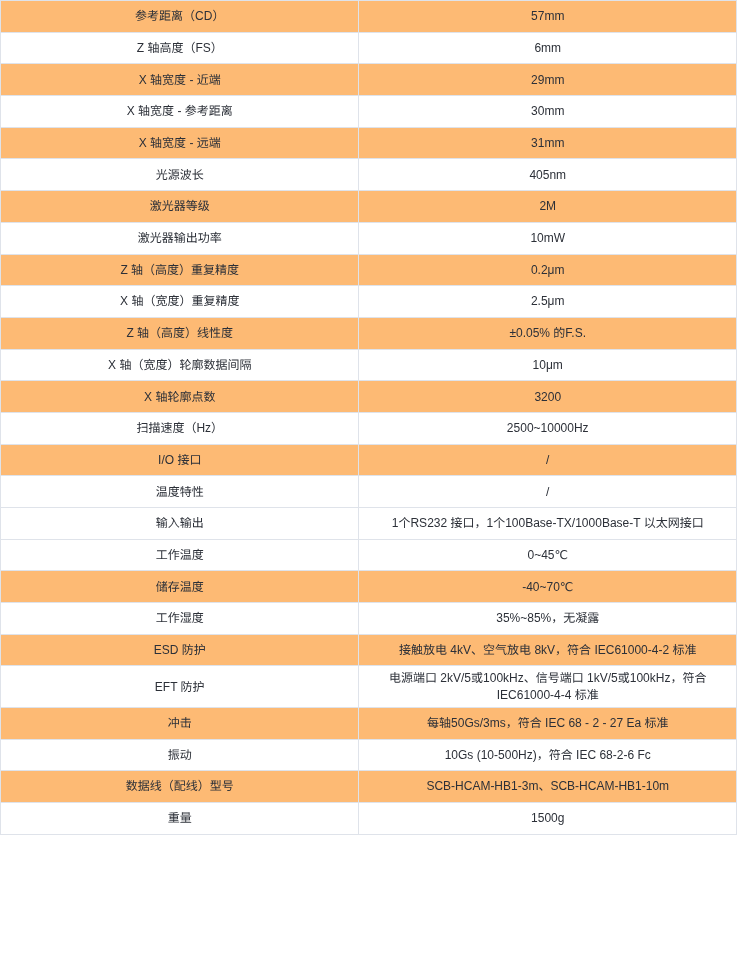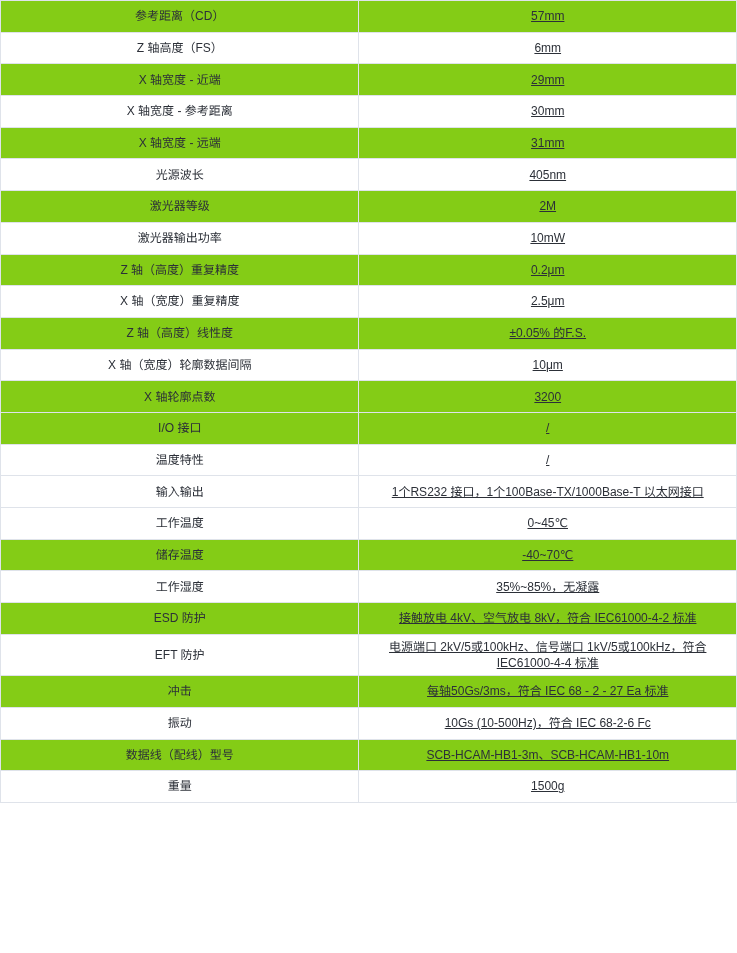--- a/index.html
+++ b/index.html
@@ -33,24 +33,23 @@
     box-sizing: border-box;
     word-break: break-word;
   }
   td.label-cell {
     width: 320px;
     color: #2c3038;
   }
   td.value-cell {
     width: 337px;
     color: #2c3038;
-    text-decoration: underline;
   }
   tr.row-odd td {
-    background: #84cc16;
+    background: #fdba74;
     margin-top: 16px;
   }
   tr.row-even td {
     background: #ffffff;
   }
 </style>
 </head>
 <body>
 
 <table class="spec-table">
@@ -100,20 +99,24 @@
         <td class="value-cell">±0.05% 的F.S.</td>
       </tr>
       <tr class="row-even">
         <td class="label-cell">X 轴（宽度）轮廓数据间隔</td>
         <td class="value-cell">10μm</td>
       </tr>
       <tr class="row-odd">
         <td class="label-cell">X 轴轮廓点数</td>
         <td class="value-cell">3200</td>
       </tr>
+      <tr class="row-even">
+        <td class="label-cell">扫描速度（Hz）</td>
+        <td class="value-cell">2500~10000Hz</td>
+      </tr>
       <tr class="row-odd">
         <td class="label-cell">I/O 接口</td>
         <td class="value-cell">/</td>
       </tr>
       <tr class="row-even">
         <td class="label-cell">温度特性</td>
         <td class="value-cell">/</td>
       </tr>
       <tr class="row-even">
         <td class="label-cell">输入输出</td>

